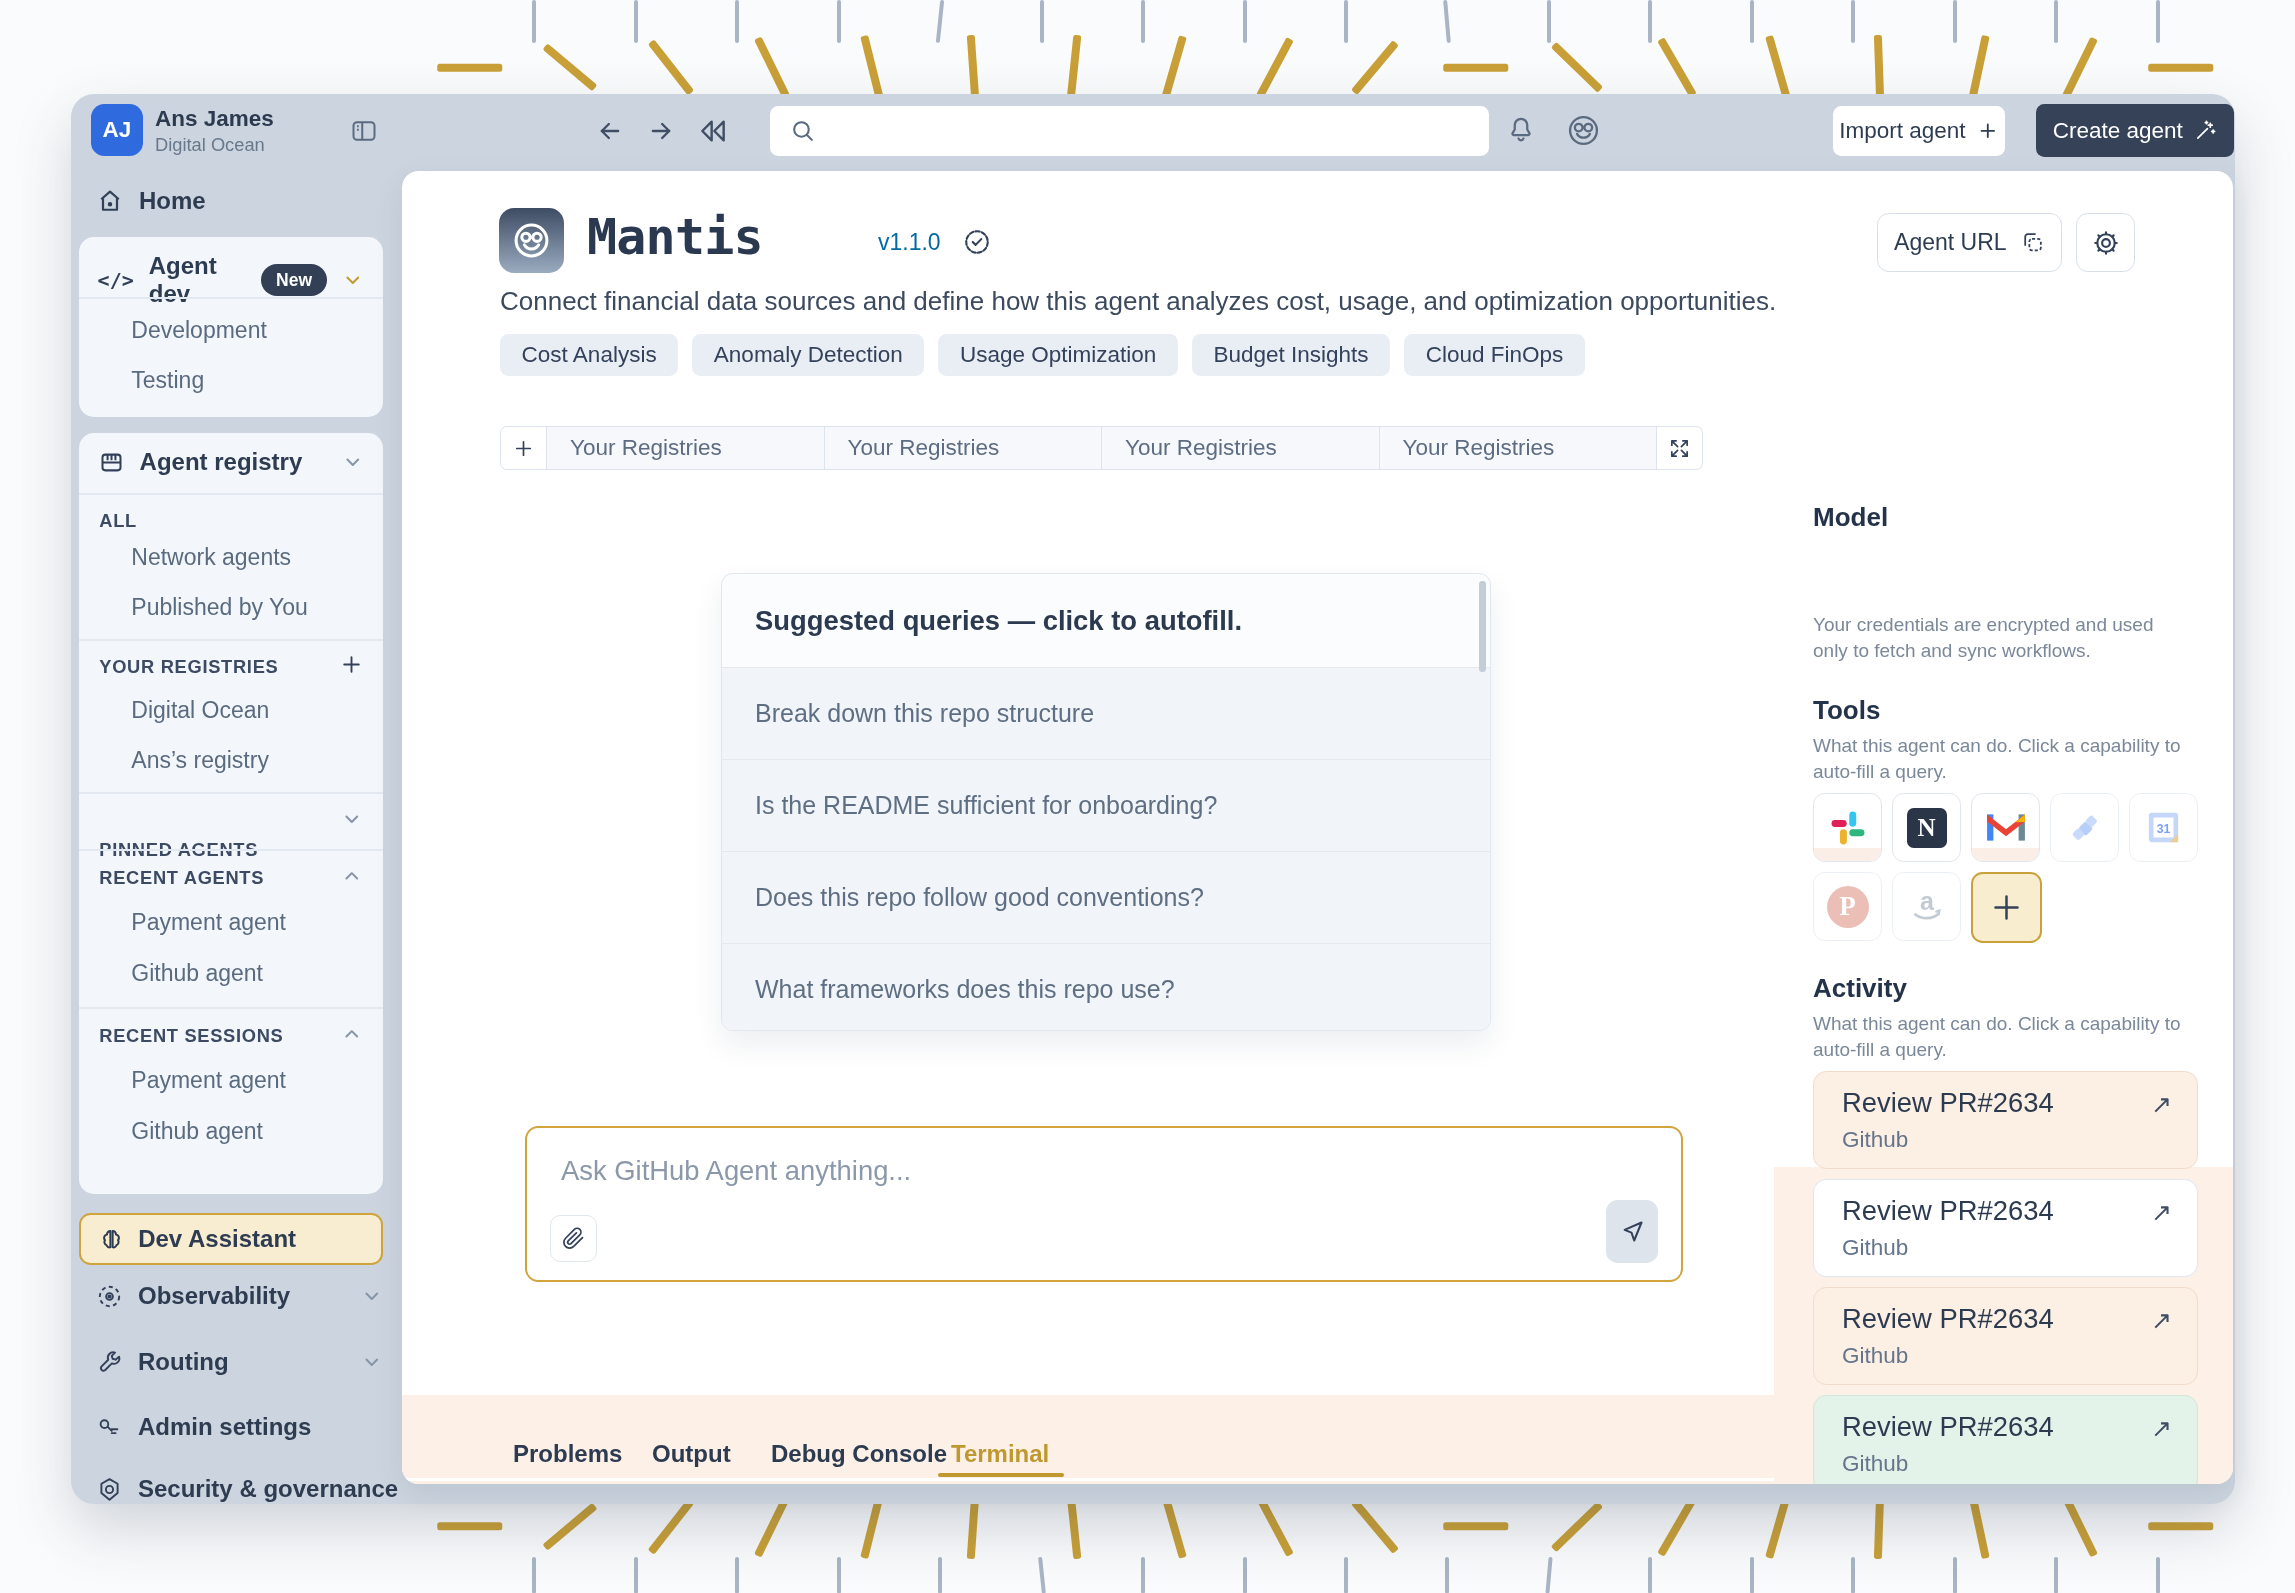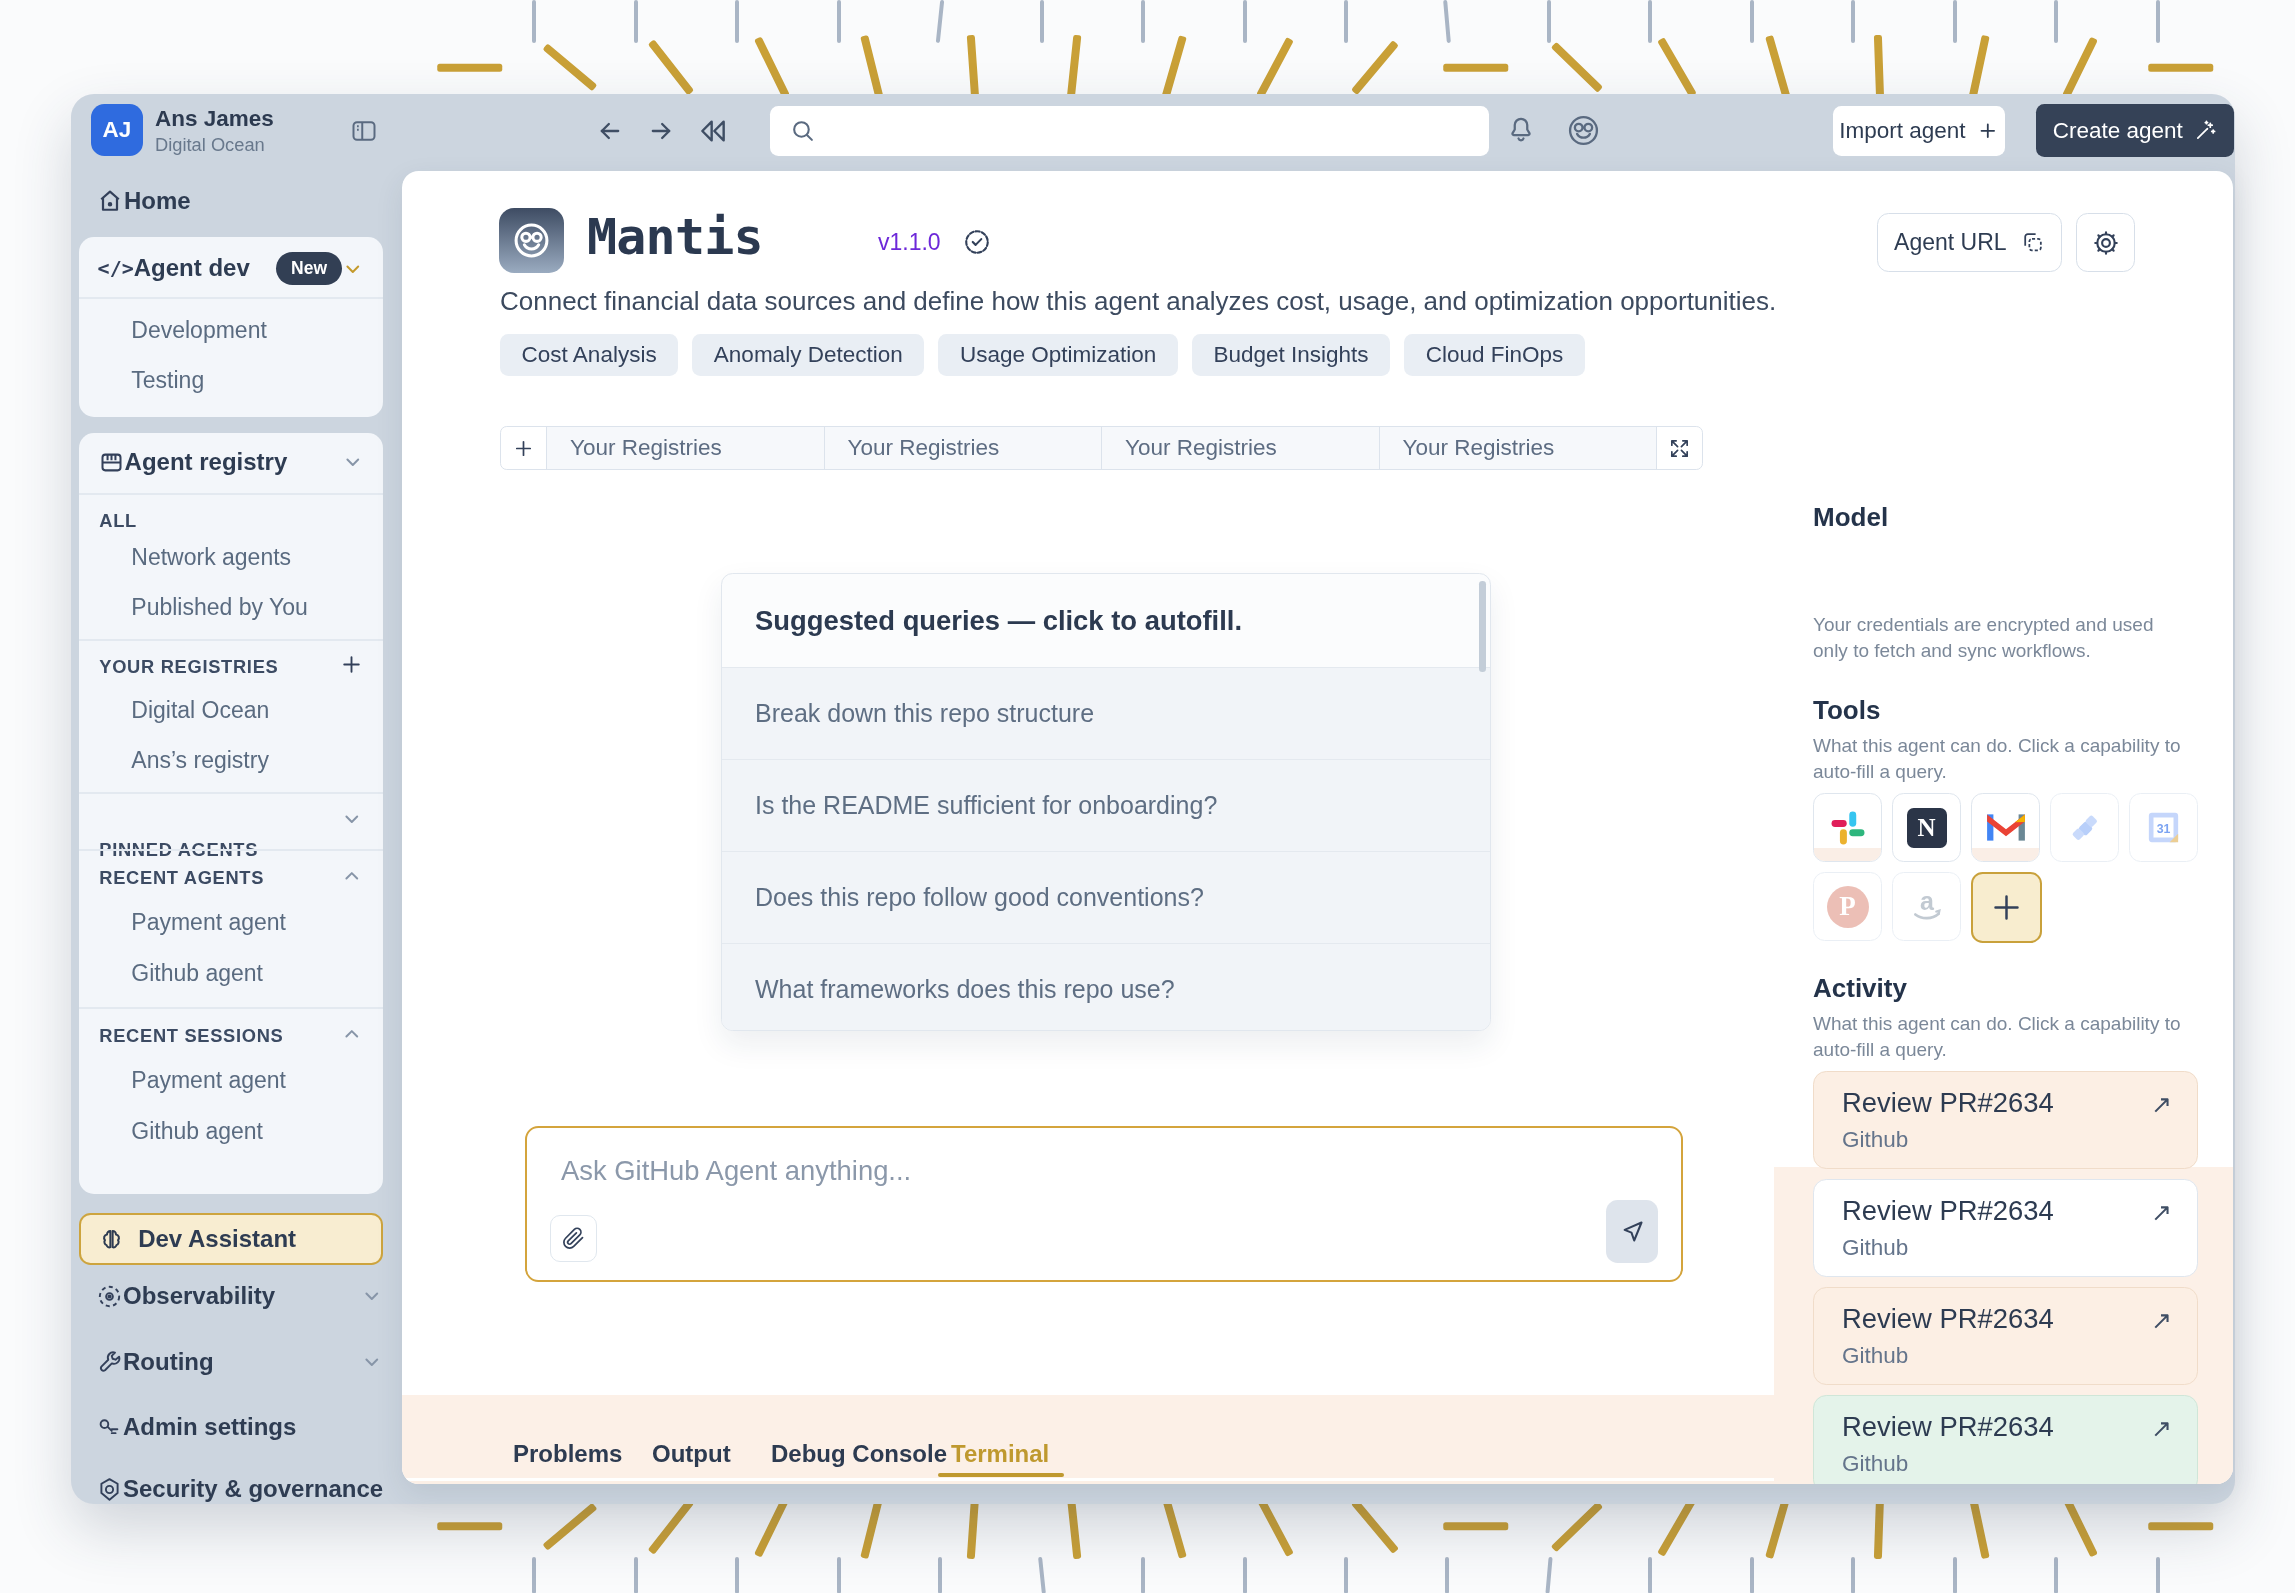--- a/index.html
+++ b/index.html
@@ -7,21 +7,21 @@
         font-family:"Liberation Sans",sans-serif;color:#2e3a4e;}
   .abs{position:absolute;}
   .tick{position:absolute;border-radius:2.5px;}
   .tick.navy{width:4.2px;background:#a9b5c5;}
   .tick.gold{width:7.5px;background:#c9a037;}
   .window{position:absolute;left:71px;top:94px;width:2164px;height:1410px;
           background:#ccd5df;border-radius:23px;box-shadow:0 25px 58px rgba(45,60,85,.20);z-index:2;}
   .maincard{position:absolute;left:331px;top:77px;width:1831px;height:1313px;background:#fff;
             border-radius:16.6px;box-shadow:0 10px 28px rgba(40,55,80,.10);overflow:hidden;}
   .ic{display:flex;align-items:center;justify-content:center;}
-  .navitem{display:flex;align-items:center;}
+  .navitem{display:flex;align-items:center;gap:15px;}
   .sideitem{font-size:23px;color:#5a6b80;}
   .sechead{font-size:18.3px;font-weight:bold;letter-spacing:0.7px;color:#3c4b63;}
   .pill{display:inline-flex;align-items:center;height:42px;padding:0 21.6px;background:#e9eef4;
         border-radius:8.3px;font-size:22.5px;color:#33415a;}
   .divline{position:absolute;left:0;right:0;height:1.7px;background:#e3e9f0;}
   .tile{position:absolute;width:67px;height:67px;border:1.7px solid #dfe6ee;border-radius:11.6px;
         background:#fff;display:flex;align-items:center;justify-content:center;overflow:hidden;}
   .tile.faded{opacity:.8;border-color:#e6ecf3;}
   .acard{position:absolute;left:1742px;width:383px;height:96px;border-radius:13.3px;border:1.7px solid #dfe6ee;background:#fff;}
   .acard.peach{background:#fcefe4;border-color:#f0dcc9;}
@@ -355,21 +355,21 @@
           <svg width="43" height="43" viewBox="0 0 24 24" fill="none" stroke="#fff" stroke-width="1.7">
               <circle cx="12" cy="12" r="8.6"></circle>
               <circle cx="8.9" cy="10.2" r="2.3"></circle>
               <circle cx="15.1" cy="10.2" r="2.3"></circle>
               <line x1="11.2" y1="10.2" x2="12.8" y2="10.2"></line>
               <path d="M8 14.4a4.6 4.6 0 0 0 8 0" stroke-linecap="round"></path>
             </svg>
         </div>
       </div>
       <div class="abs mono" style="left:185px;top:37px;font-size:50px;font-weight:bold;color:#2b3950;letter-spacing:-0.8px;">Mantis</div>
-      <div class="abs" style="left:476px;top:58px;font-size:23px;color:#6d28d9;">v1.1.0</div>
+      <div class="abs" style="left:476px;top:58px;font-size:23px;color:#0369a1;">v1.1.0</div>
       <div class="abs ic" style="left:556px;top:52px;width:37px;height:37px;">
         <svg width="30" height="30" viewBox="0 0 24 24" fill="none" stroke="#33415a" stroke-width="1.7" stroke-linecap="round" stroke-linejoin="round">
             <circle cx="12" cy="12" r="8.6" stroke-dasharray="3.2 1.7"></circle>
             <path d="M8.6 12l2.3 2.3 4.5-4.6"></path>
           </svg>
       </div>
 
       <div class="abs" style="left:1475px;top:42px;width:183px;height:57px;border:1.7px solid #d7dfe9;border-radius:11.6px;background:#fff;display:flex;align-items:center;justify-content:center;gap:13.3px;">
         <span style="font-size:23px;color:#2e3c52;">Agent URL</span>
         <span class="ic">

